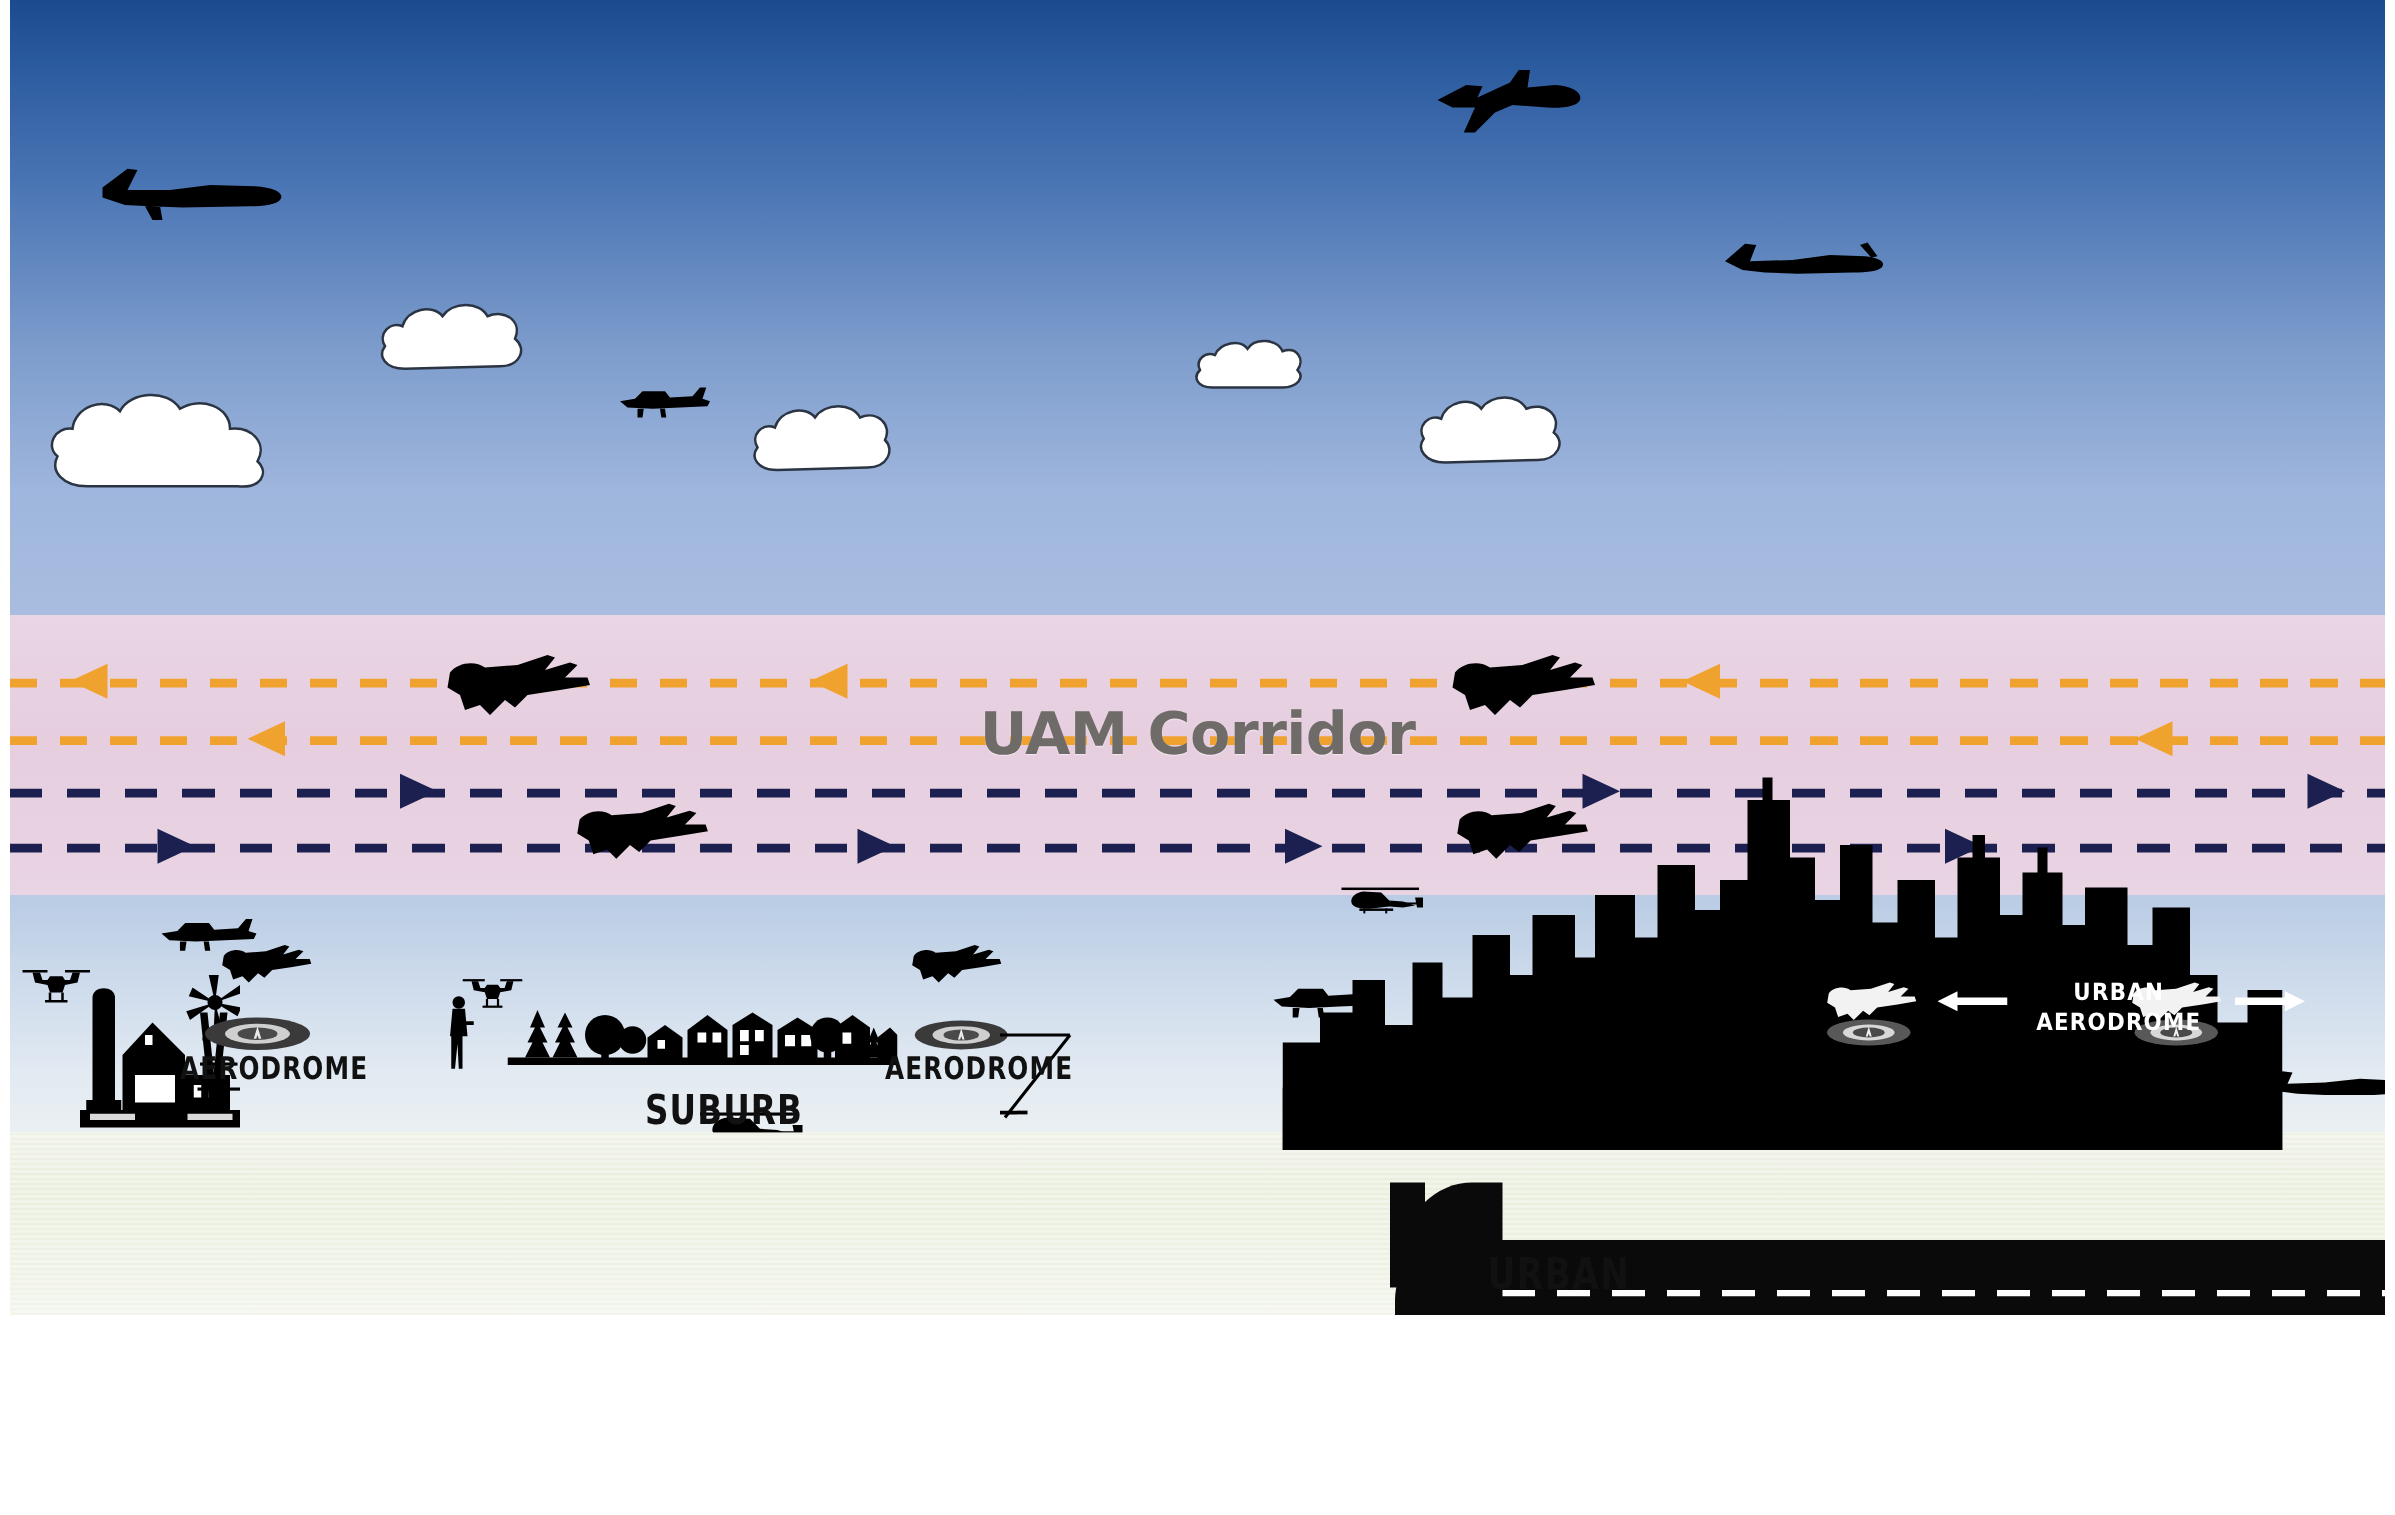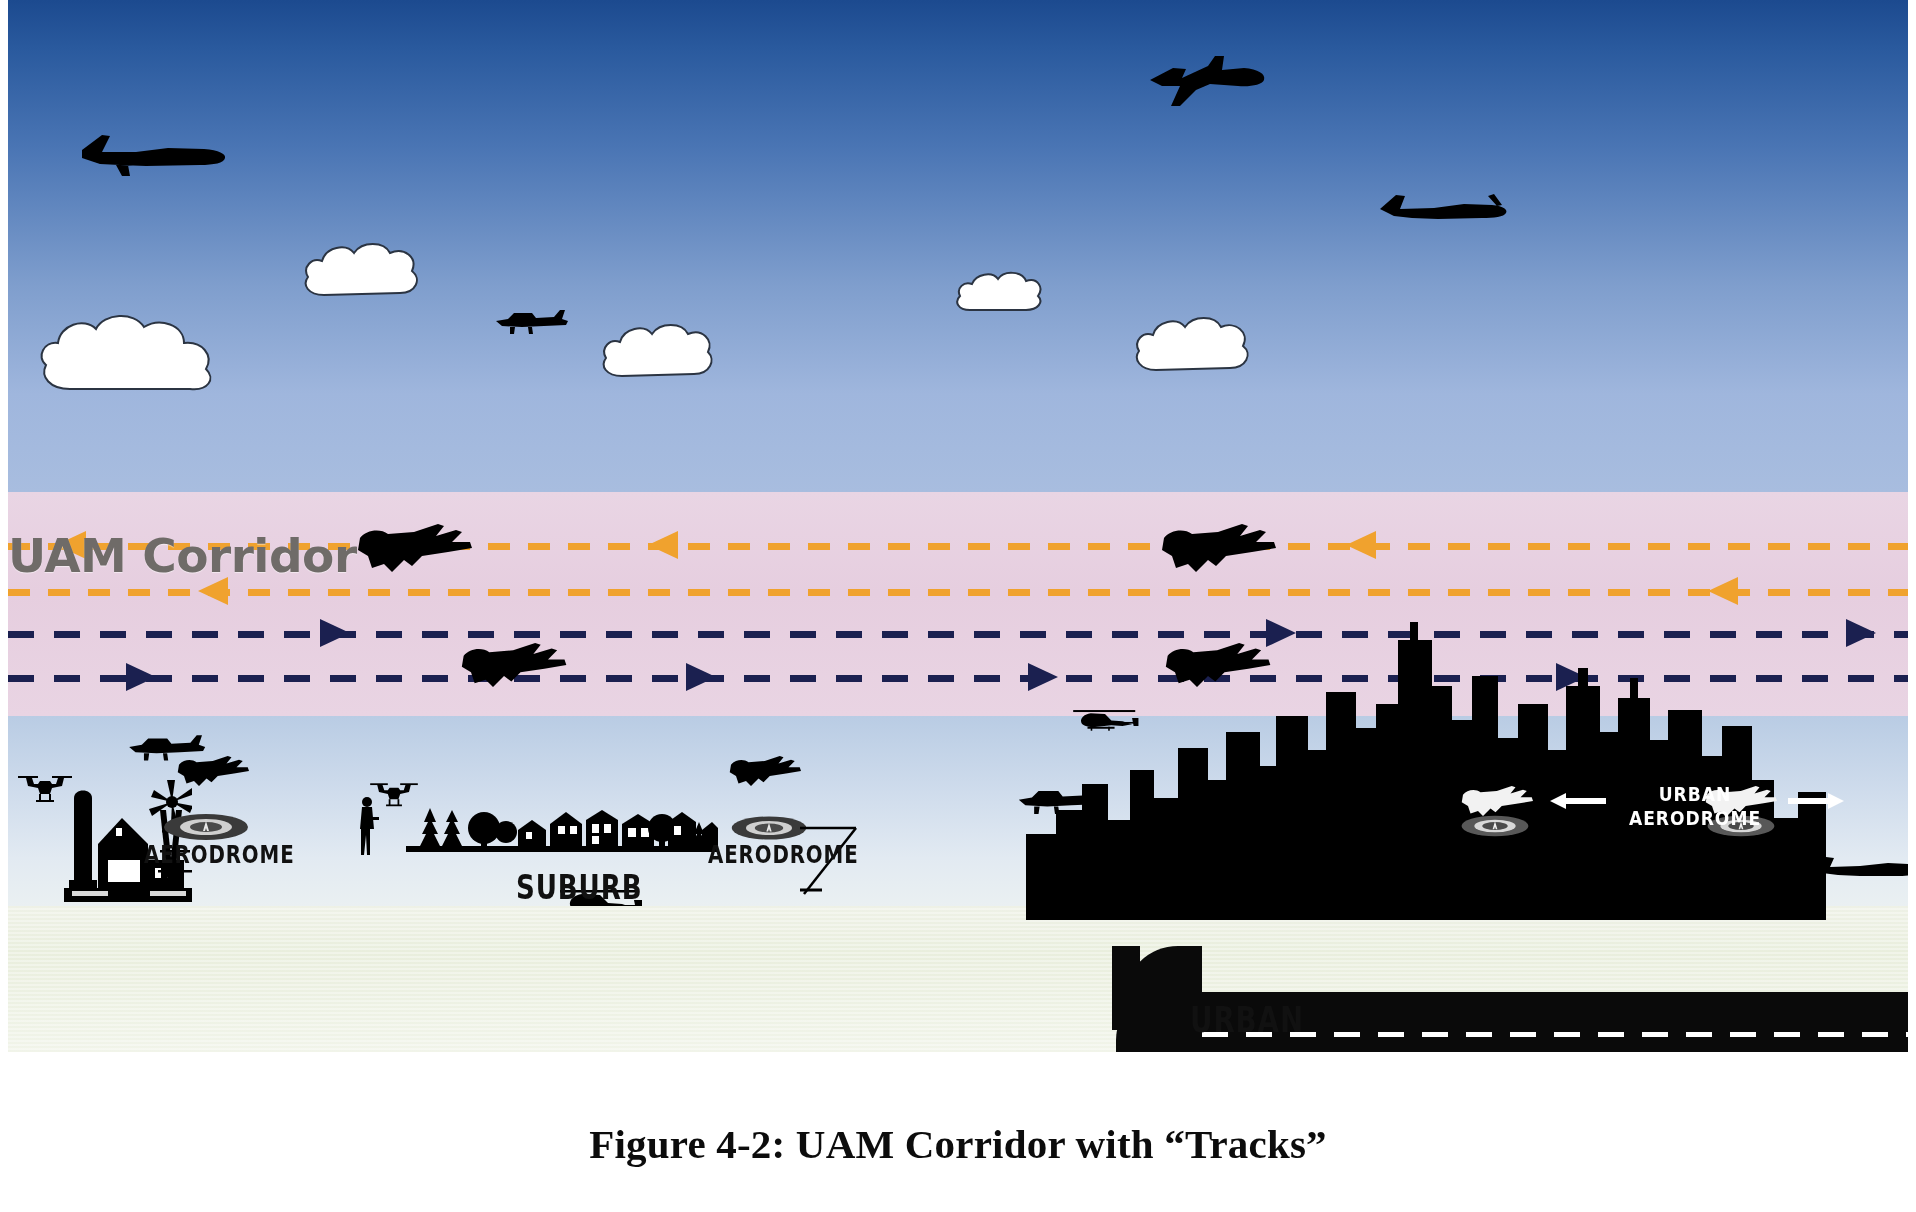--- a/index.html
+++ b/index.html
@@ -61,21 +61,21 @@
   .arrow.left{
     border-top:14px solid transparent;border-bottom:14px solid transparent;
     border-right:30px solid #f0a22e;
   }
   .arrow.right{
     border-top:14px solid transparent;border-bottom:14px solid transparent;
     border-left:30px solid #1b2050;
   }
 
   .corridor-label{
-    position:absolute;left:0;top:528px;width:100%;
+    position:absolute;left:0;top:560px;width:100%;text-align:center;
     font-family:"DejaVu Sans", sans-serif;
     font-size:47px;font-weight:700;color:#6f6b68;letter-spacing:-0.5px;
     text-shadow:0 1px 1px rgba(255,255,255,0.55);
     pointer-events:none;
   }
 
   
   .sil{position:absolute;}
   .sil svg{display:block;}
 
@@ -506,15 +506,14 @@
 
     <div class="road" style="left:1104px;top:946px;width:28px;height:84px;">
       <div class="asphalt" style="left:0;top:0;width:28px;height:84px;"></div>
     </div>
 
     <div class="gl urban" style="left:1182px;top:1000px;">URBAN</div>
 
     <div class="ground-bottom-white"></div>
   </div>
 
-  <div class="caption">Figure 4-2: UAM Corridor with “Tracks”</div>
 
 </div>
 
 </body></html>

